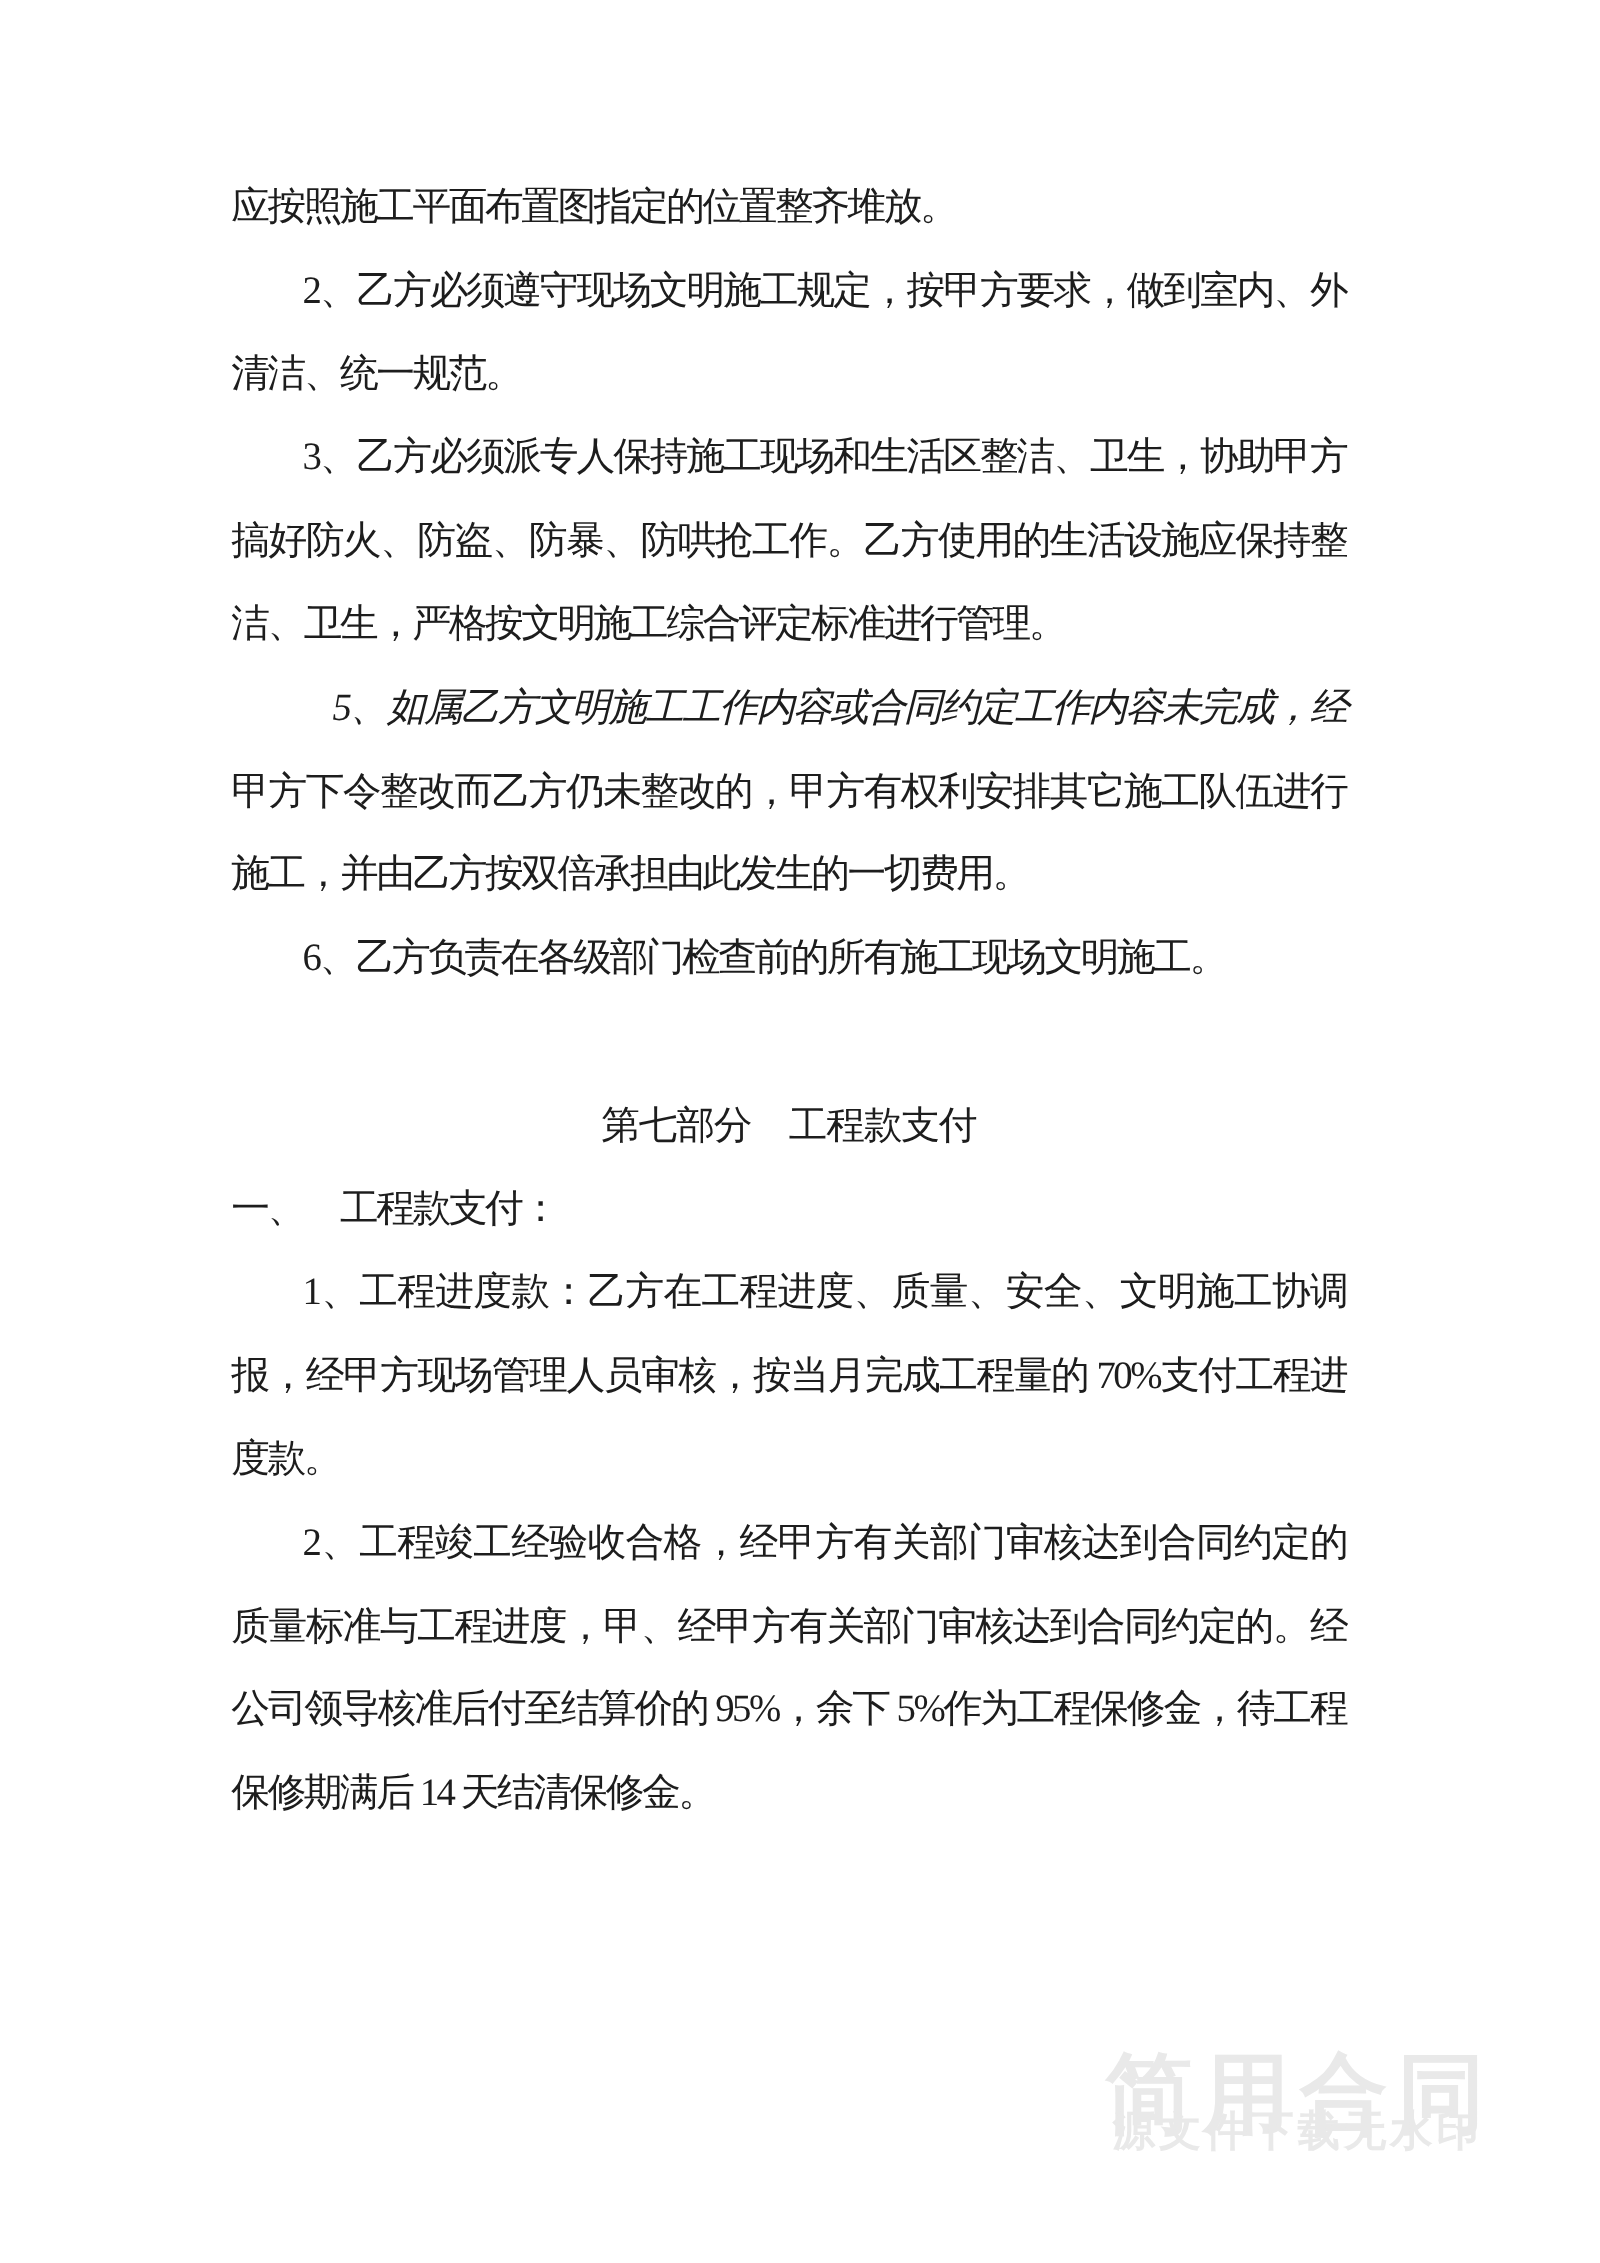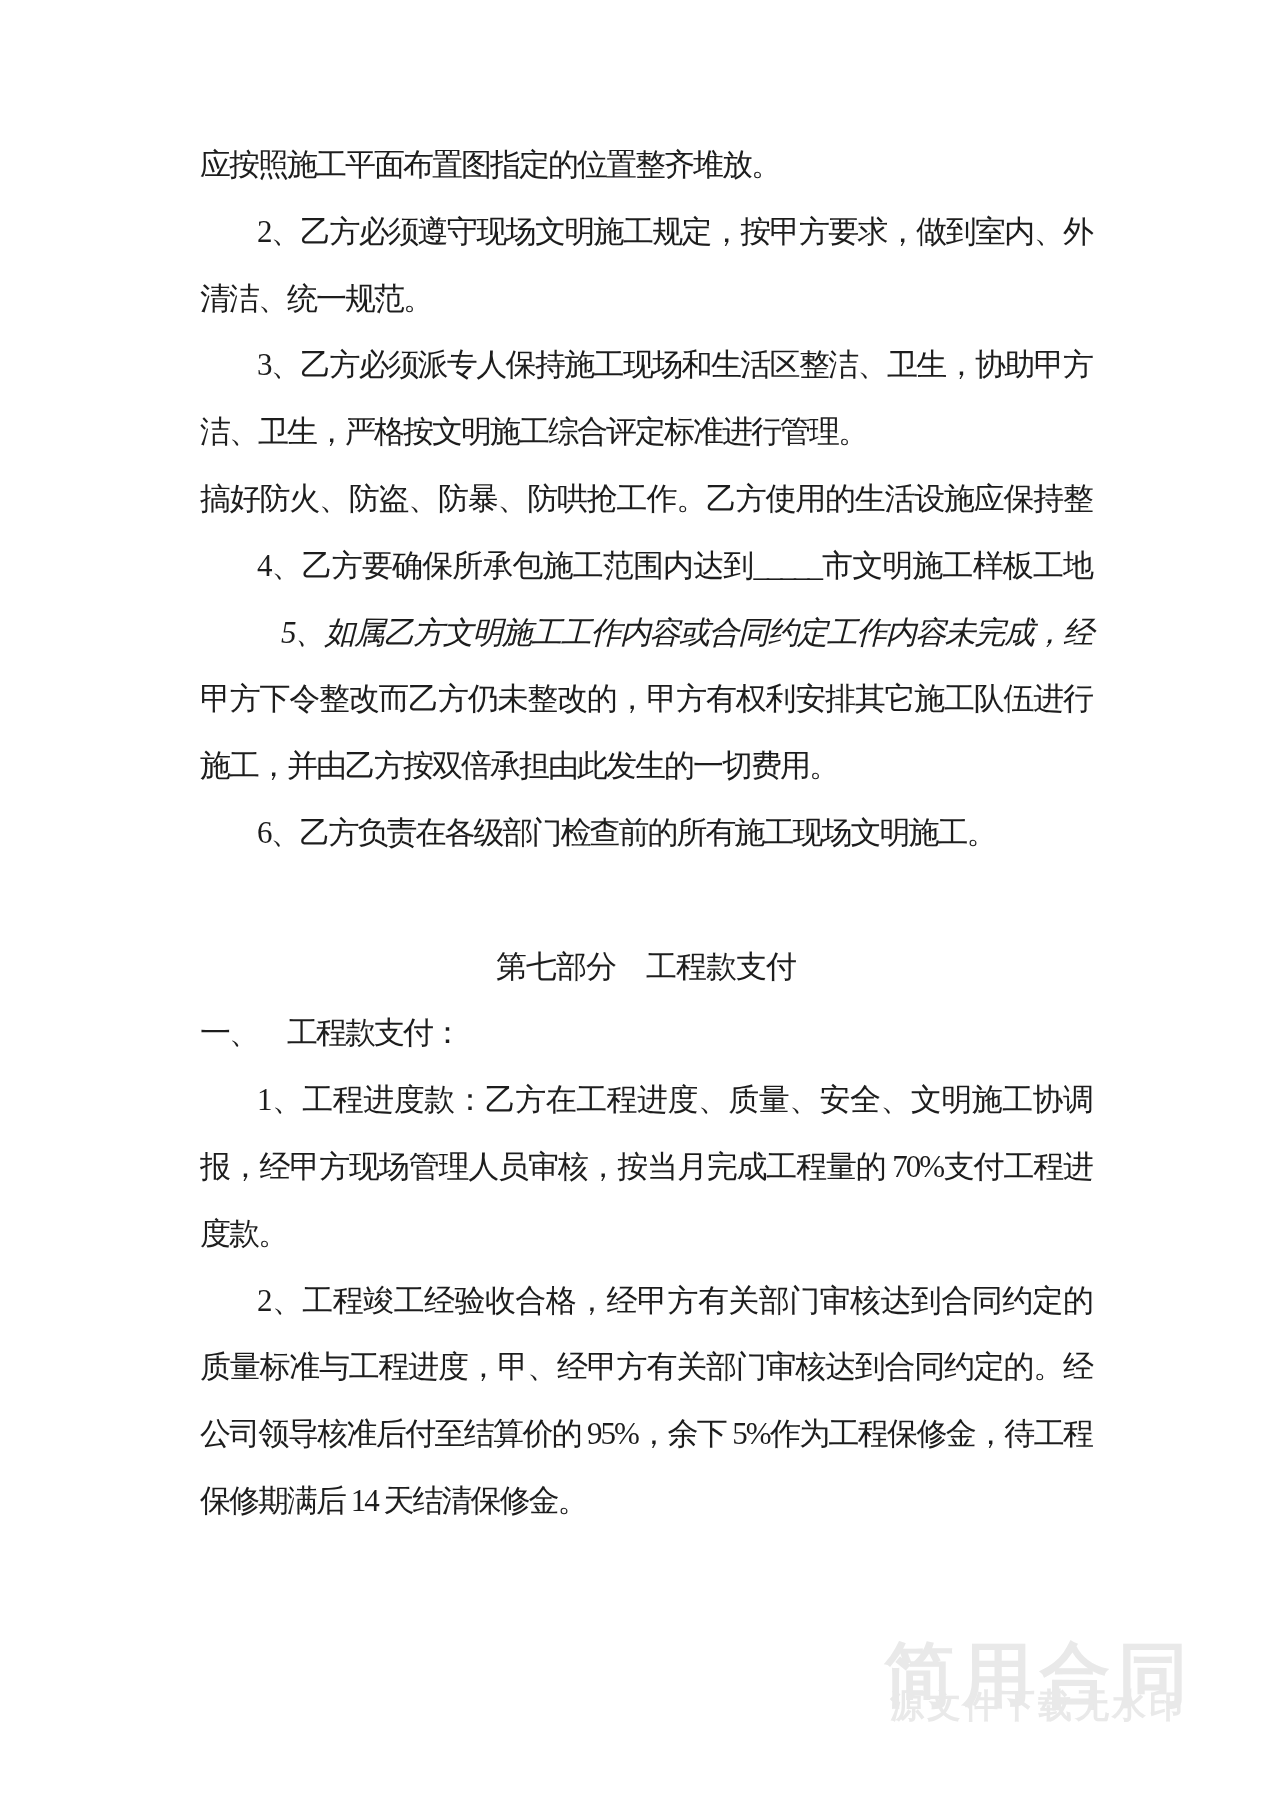--- a/index.html
+++ b/index.html
@@ -28,21 +28,21 @@
     letter-spacing:8px;color:var(--wm);white-space:nowrap;margin-top:48px;
   }
   .wm2{
     position:absolute;left:890px;top:1688px;
     font-family:"Liberation Sans","DejaVu Sans",sans-serif;
     font-weight:bold;font-size:34px;line-height:1;
     letter-spacing:3px;color:var(--wm);white-space:nowrap;
   }
   
   .doc{
-    position:absolute;left:200px;top:132px;width:892px;z-index:1;
+    position:absolute;left:185px;top:132px;width:892px;z-index:1;
     color:var(--text);
     font-size:31px;letter-spacing:-2px;line-height:66.8px;
   }
   .line{
     height:66.8px;
     text-align:left;
     white-space:nowrap;
   }
   .line.full{
     text-align:justify;
@@ -65,23 +65,22 @@
 <div class="sheet">
   <div class="watermark">
     <div class="wm1">简用合同</div>
     <div class="wm2">源文件下载无水印</div>
   </div>
   <div class="doc" id="doc-body">
       <div class="line">应按照施工平面布置图指定的位置整齐堆放。</div>
       <div class="line full indent">2、乙方必须遵守现场文明施工规定，按甲方要求，做到室内、外</div>
       <div class="line">清洁、统一规范。</div>
       <div class="line full indent">3、乙方必须派专人保持施工现场和生活区整洁、卫生，协助甲方</div>
+      <div class="line full">搞好防火、防盗、防暴、防哄抢工作。乙方使用的生活设施应保持整</div>
       <div class="line">洁、卫生，严格按文明施工综合评定标准进行管理。</div>
-      <div class="line full">搞好防火、防盗、防暴、防哄抢工作。乙方使用的生活设施应保持整</div>
-      <div class="line full indent">4、乙方要确保所承包施工范围内达到_____市文明施工样板工地</div>
       <div class="line full indent-deep">5、如属乙方文明施工工作内容或合同约定工作内容未完成，经</div>
       <div class="line full">甲方下令整改而乙方仍未整改的，甲方有权利安排其它施工队伍进行</div>
       <div class="line">施工，并由乙方按双倍承担由此发生的一切费用。</div>
       <div class="line indent">6、乙方负责在各级部门检查前的所有施工现场文明施工。</div>
       <div class="line blank"></div>
       <div class="line heading">第七部分　工程款支付</div>
       <div class="line">一、　工程款支付：</div>
       <div class="line full indent">1、工程进度款：乙方在工程进度、质量、安全、文明施工协调</div>
       <div class="line full">报，经甲方现场管理人员审核，按当月完成工程量的 70%支付工程进</div>
       <div class="line">度款。</div>

